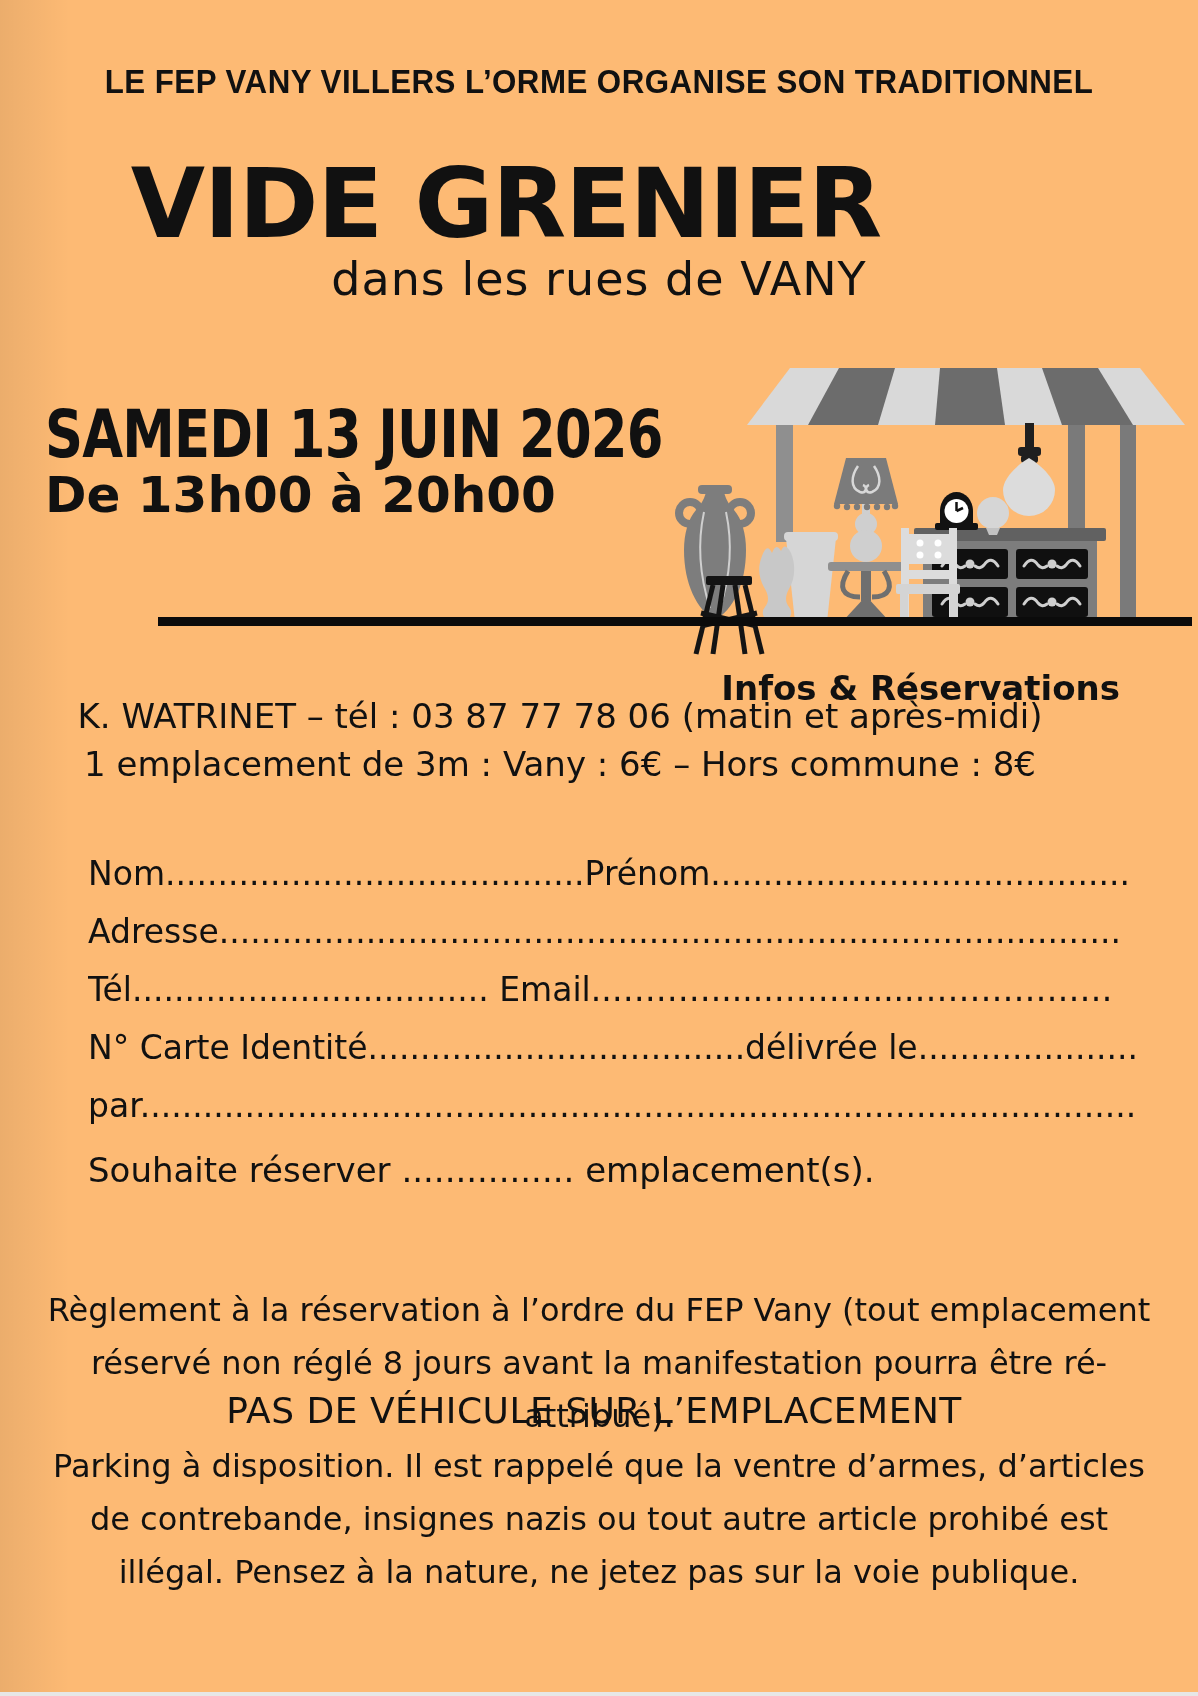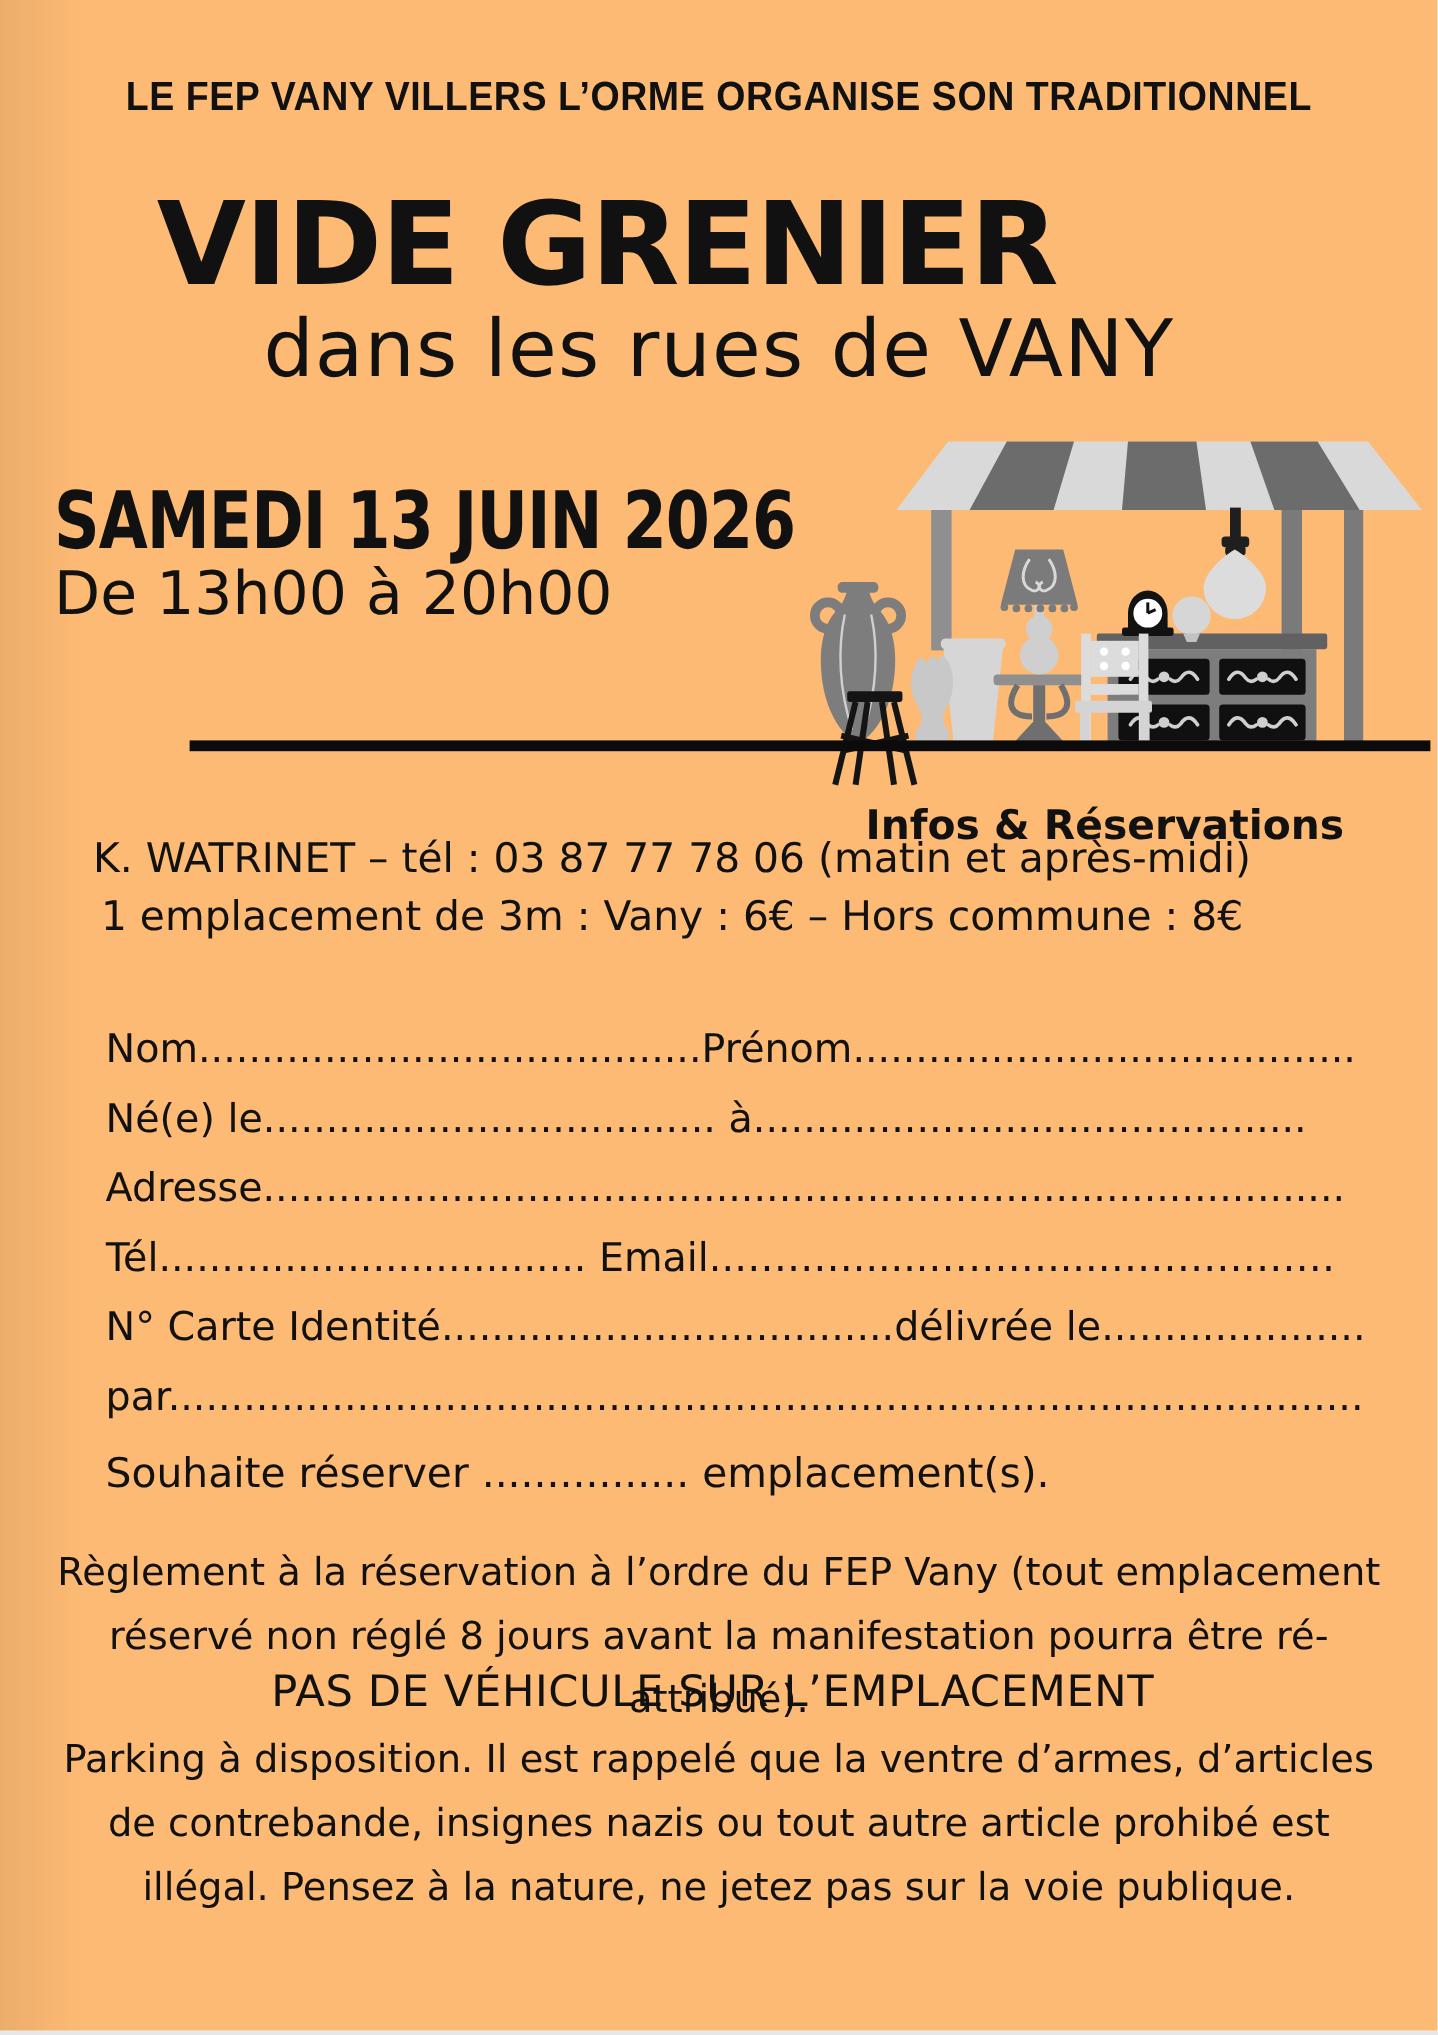--- a/index.html
+++ b/index.html
@@ -12,25 +12,25 @@
   .edge-left{left:0;top:0;width:70px;height:1696px;
     background:linear-gradient(to right, rgba(0,0,0,0.07), rgba(0,0,0,0));}
   .edge-bottom{left:0;bottom:0;width:1198px;height:4px;background:#e7e7e7;}
 
   .org-line{top:62px;left:0;width:1198px;text-align:center;
     font-family:"Liberation Sans",sans-serif;font-weight:700;font-size:34px;
     letter-spacing:.5px;transform:scaleX(.92);transform-origin:center;white-space:nowrap;}
   .title{top:148px;left:0;width:1012px;text-align:center;
     font-weight:700;font-size:96px;letter-spacing:-1px;white-space:nowrap;}
   .subtitle{top:252px;left:0;width:1198px;text-align:center;
-    font-weight:400;font-size:66px;letter-spacing:1px;white-space:nowrap;}
+    font-weight:400;font-size:46px;letter-spacing:1px;white-space:nowrap;}
 
   .date{top:396px;left:45px;font-weight:700;font-size:66px;letter-spacing:-1px;
     transform:scaleX(.8);transform-origin:left;white-space:nowrap;}
-  .hours{top:466px;left:45px;font-weight:400;font-size:50px;white-space:nowrap;}
+  .hours{top:466px;left:45px;font-weight:700;font-size:50px;white-space:nowrap;}
 
   .divider{top:617px;left:158px;width:1034px;height:9px;background:#0b0b0b;z-index:6;}
   .illu{top:330px;left:620px;z-index:4;}
 
   .info-heading{top:668px;left:0;width:1120px;text-align:right;
     font-size:34px;font-weight:700;white-space:nowrap;}
   .info-contact{top:696px;left:0;width:1120px;text-align:center;
     font-size:34px;white-space:nowrap;}
   .info-pricing{top:744px;left:0;width:1120px;text-align:center;
     font-size:34px;white-space:nowrap;}
@@ -184,21 +184,20 @@
   </svg>
 
   <div class="abs divider"></div>
 
   <div class="abs info-heading">Infos &amp; Réservations</div>
   <div class="abs info-contact">K. WATRINET – tél : 03 87 77 78 06 (matin et après-midi)</div>
   <div class="abs info-pricing">1 emplacement de 3m : Vany : 6€ – Hors commune : 8€</div>
 
   <div class="abs form">
     <div class="fline">Nom........................................Prénom........................................</div>
-    <div class="fline">Né(e) le.................................... à............................................</div>
     <div class="fline">Adresse......................................................................................</div>
     <div class="fline">Tél.................................. Email..………......………....………………</div>
     <div class="fline">N° Carte Identité....................................délivrée le.....................</div>
     <div class="fline">par...........................................................................................................</div>
     <div class="reserve">Souhaite réserver ................ emplacement(s).</div>
   </div>
 
   <div class="abs reglement">Règlement à la réservation à l’ordre du FEP Vany (tout emplacement réservé non réglé 8 jours avant la manifestation pourra être ré-attribué).</div>
   <div class="abs novehicle">PAS DE VÉHICULE SUR L’EMPLACEMENT</div>
   <div class="abs parking">Parking à disposition. Il est rappelé que la ventre d’armes, d’articles de contrebande, insignes nazis ou tout autre article prohibé est illégal. Pensez à la nature, ne jetez pas sur la voie publique.</div>

